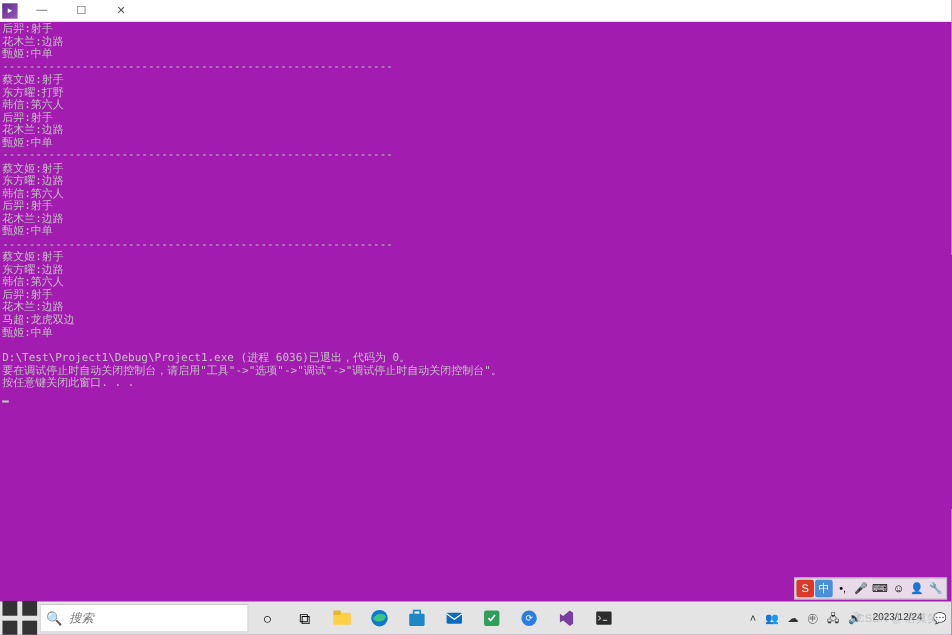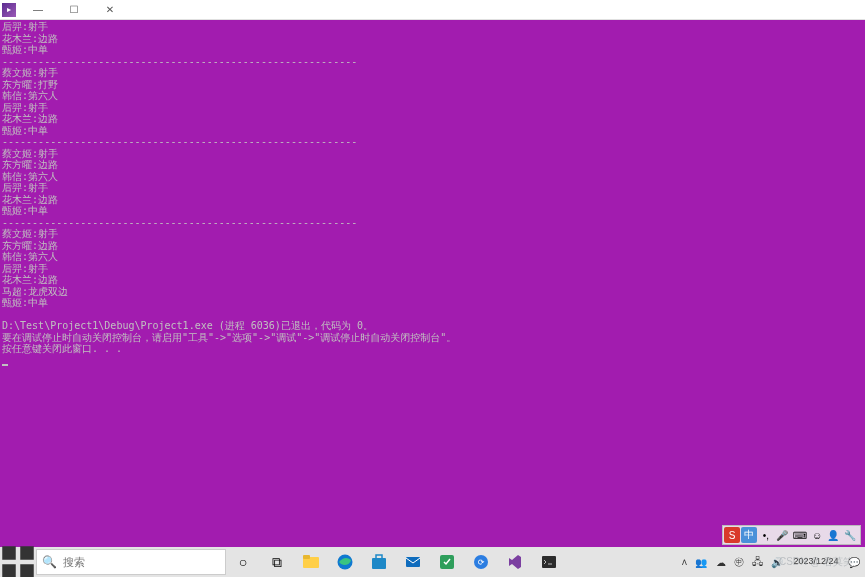--- a/index.html
+++ b/index.html
@@ -88,20 +88,21 @@
       align-items: center;
       margin: 2px 0;
     }
     .search-box .sicon { width: 26px; text-align: center; color: #666; font-size: 12px; }
     .search-box input {
       border: none; outline: none;
       flex: 1;
       font-size: 11px;
       color: #666;
       background: transparent;
+      font-style: italic;
     }
     .task-icons { display: flex; align-items: center; }
     .task-icons .ti {
       width: 34px;
       display: flex; align-items: center; justify-content: center;
       font-size: 14px;
       height: 30px;
     }
     .ti svg { width: 18px; height: 18px; }
     .spacer { flex: 1; }

